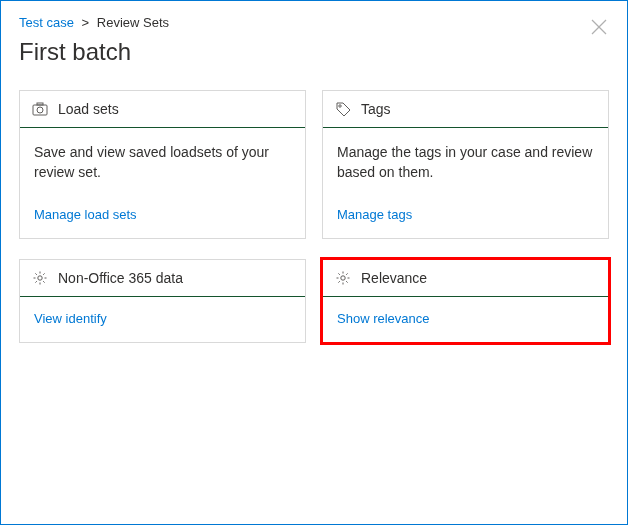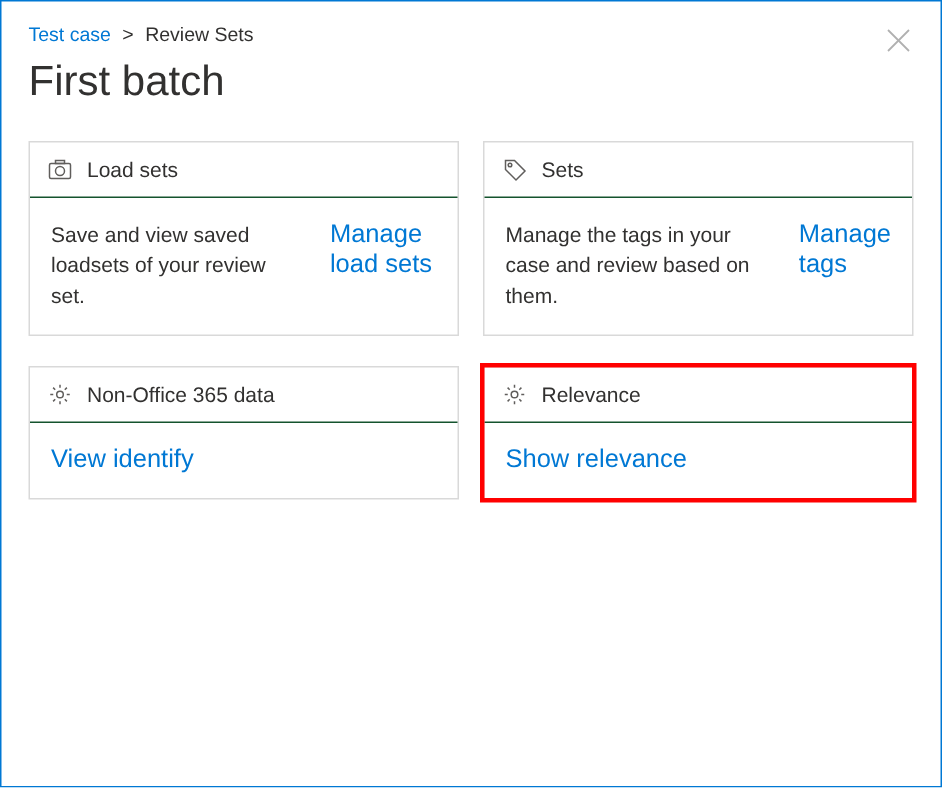--- a/index.html
+++ b/index.html
@@ -41,21 +41,21 @@
     }
     .breadcrumb .crumb-link {
       color: #0078d4;
       cursor: pointer;
     }
     .breadcrumb .sep {
       margin: 0 4px;
       color: #323130;
     }
     .page-title {
-      font-size: 28px;
+      font-size: 24px;
       font-weight: 300;
       color: #323130;
       margin-bottom: 24px;
     }
     .card-grid {
       display: grid;
       grid-template-columns: 1fr 1fr;
       gap: 20px 16px;
     }
     .card {
@@ -91,32 +91,32 @@
       fill: none;
     }
     .card-title {
       font-size: 14px;
       font-weight: 400;
       color: #323130;
     }
     .card-body {
       padding: 14px 14px 16px 14px;
       display: flex;
-      flex-direction: row;
+      flex-direction: column;
       gap: 24px;
       flex: 1;
     }
     .card-desc {
       font-size: 14px;
       color: #323130;
       line-height: 1.45;
     }
     .card-link {
       color: #0078d4;
-      font-size: 17px;
+      font-size: 13px;
       cursor: pointer;
     }
   </style>
 </head>
 <body>
 
 <div class="panel">
 
   <div class="close-btn">
     <svg viewBox="0 0 20 20" stroke-width="1.2" fill="none">
@@ -153,21 +153,21 @@
     </div>
 
     <div class="card">
       <div class="card-header">
         <span class="icon">
           <svg viewBox="0 0 16 16" stroke-width="1">
             <path d="M2 2 L8 2 L15 9 L9 15 L2 8 Z"></path>
             <circle cx="5" cy="5" r="1.2"></circle>
           </svg>
         </span>
-        <span class="card-title">Sets</span>
+        <span class="card-title">Tags</span>
       </div>
       <div class="card-body">
         <div class="card-desc">Manage the tags in your case and review based on them.</div>
         <div class="card-link">Manage tags</div>
       </div>
     </div>
 
     <div class="card">
       <div class="card-header">
         <span class="icon">

